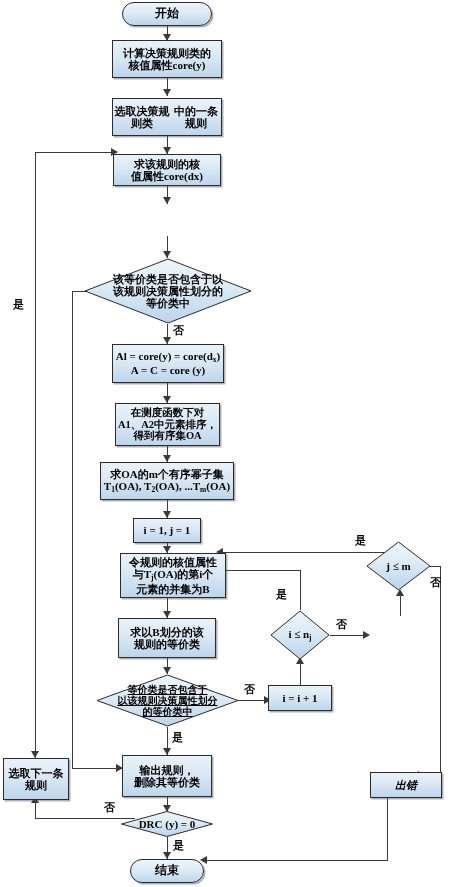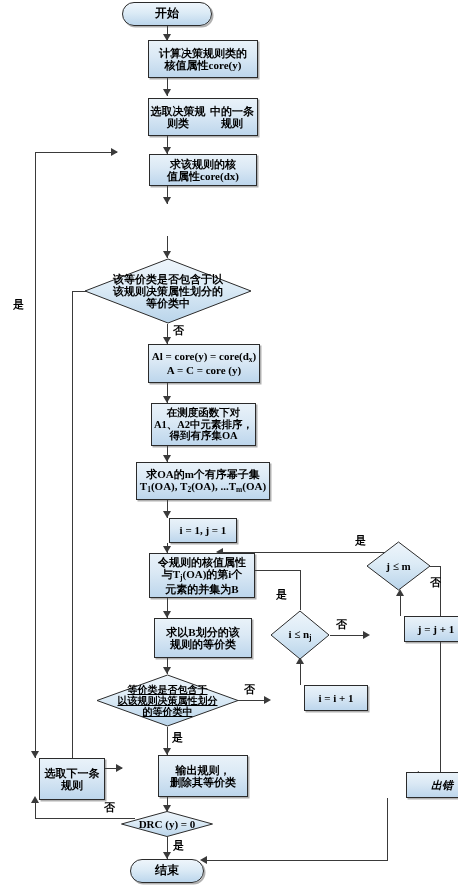--- a/index.html
+++ b/index.html
@@ -17,21 +17,20 @@
     text-align:center;
     color:#000;
     font-weight:bold;
     line-height:1.12;
     z-index:3;
   }
   .proc{
     border:1px solid #2b2b2b;
     background:linear-gradient(to bottom,#e9f2f9 0%,#dbe9f5 42%,#bdd6ec 100%);
     box-shadow:1.5px 1.5px 0 rgba(80,80,80,.45);
-    margin-left:36px;
   }
   .term{
     border:1px solid #2b2b2b;
     border-radius:999px;
     background:linear-gradient(to bottom,#eef5fb 0%,#dcebf6 45%,#bcd6ec 100%);
     box-shadow:1.5px 1.5px 0 rgba(80,80,80,.45);
   }
   .dec{
     background:transparent;border:0;box-shadow:none;
   }
@@ -201,21 +200,21 @@
 
   <div class="node proc t11" style="left:100px;top:462px;width:134px;height:38px;flex-direction:column;">
     <span>求OA的m个有序幂子集</span>
     <span><span>T</span><sub>1</sub><span>(OA), T</span><sub>2</sub><span>(OA), ...T</span><sub>m</sub><span>(OA)</span></span>
   </div>
 
   <div class="node proc t11" style="left:133px;top:518px;width:68px;height:25px;">
     <span>i = 1, j = 1</span>
   </div>
 
-  <div class="node proc t11" style="left:113px;top:553px;width:106px;height:45px;flex-direction:column;">
+  <div class="node proc t11" style="left:120px;top:553px;width:106px;height:45px;flex-direction:column;">
     <span>令规则的核值属性</span>
     <span><span>与T</span><sub>j</sub><span>(OA)的第i个</span></span>
     <span>元素的并集为B</span>
   </div>
 
   <div class="node proc t11" style="left:118px;top:618px;width:98px;height:40px;flex-direction:column;">
     <span>求以B划分的该</span>
     <span>规则的等价类</span>
   </div>
 
@@ -260,23 +259,20 @@
         </defs>
       <polygon points="32.5,1 64,25 32.5,49 1,25" fill="url(#dg4)" stroke="#2b2b2b" stroke-width="1"></polygon>
     </svg>
     <span class="dectext">j ≤ m</span>
   </div>
 
   <div class="node proc t11" style="left:268px;top:685px;width:64px;height:26px;">
     <span>i = i + 1</span>
   </div>
 
-  <div class="node proc t11" style="left:368px;top:616px;width:64px;height:26px;">
-    <span>j = j + 1</span>
-  </div>
 
   <div class="node proc t11" style="left:122px;top:755px;width:90px;height:42px;flex-direction:column;">
     <span>输出规则，</span>
     <span>删除其等价类</span>
   </div>
 
   <div class="node proc t11" style="left:3px;top:758px;width:66px;height:42px;flex-direction:column;">
     <span>选取下一条</span>
     <span>规则</span>
   </div>

